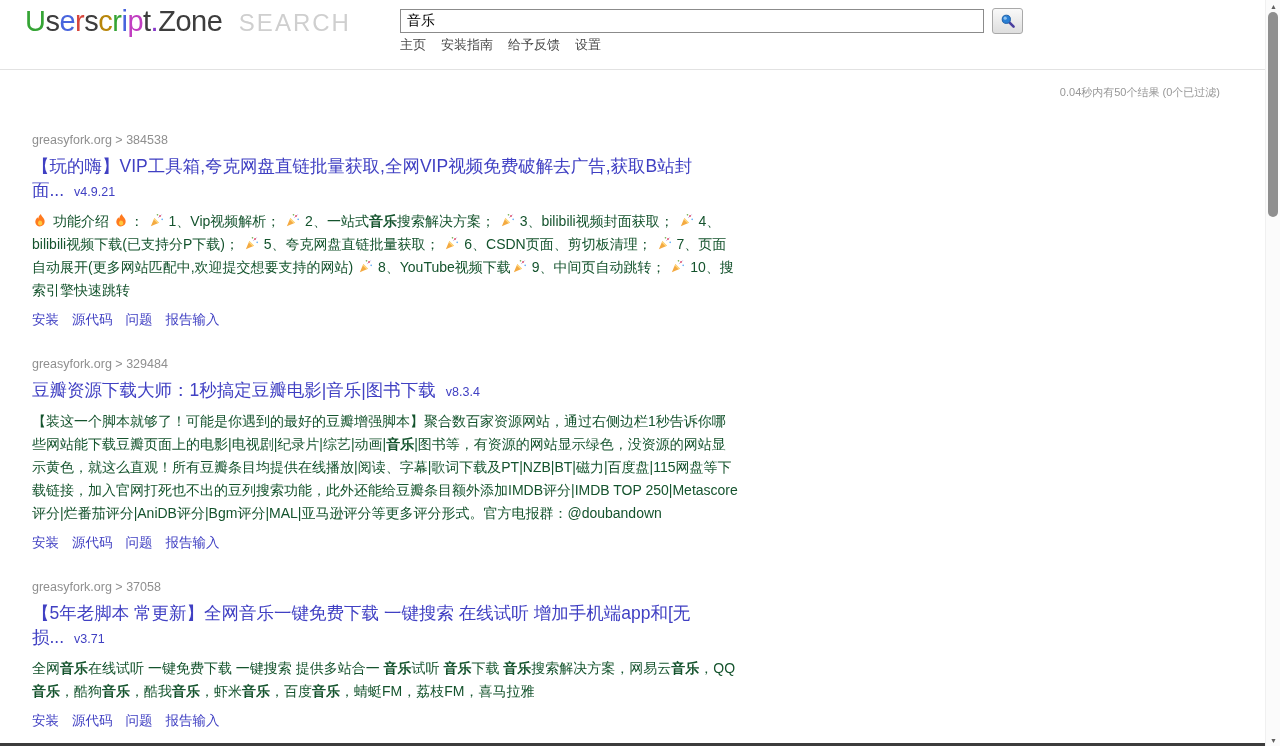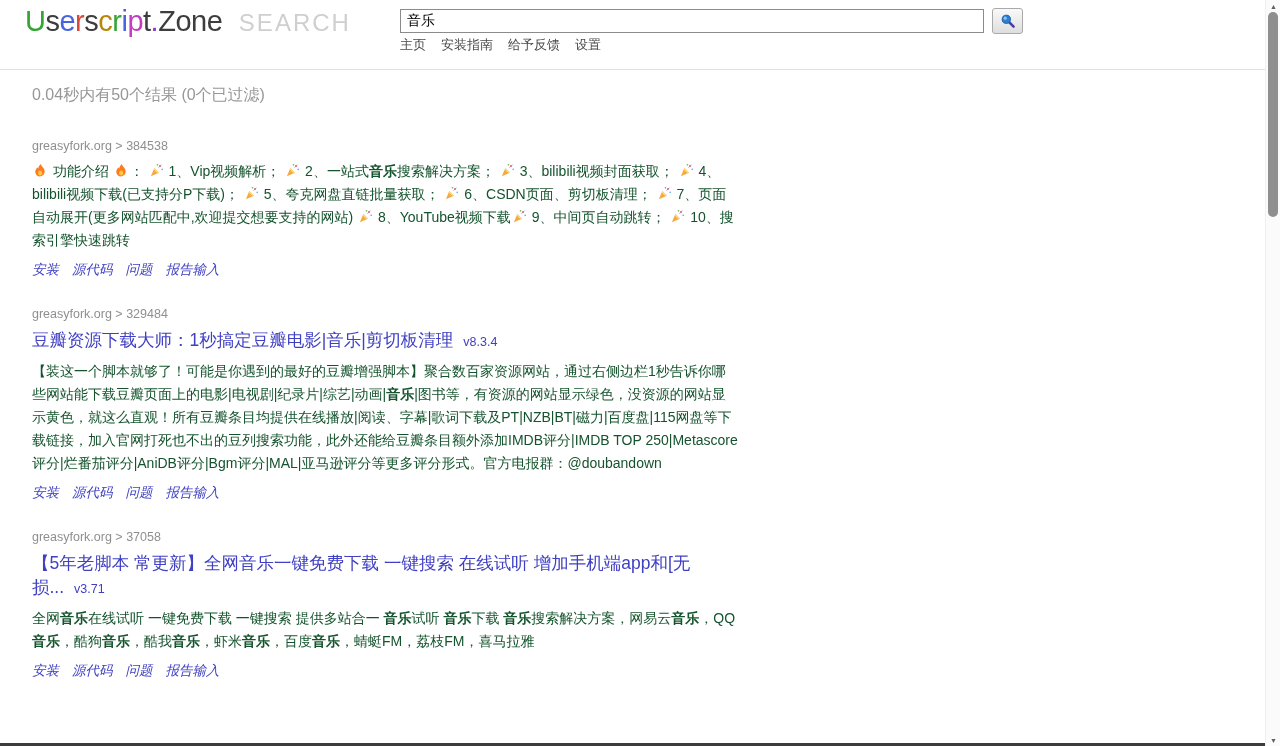--- a/index.html
+++ b/index.html
@@ -18,30 +18,30 @@
     font-family:"Liberation Sans","DejaVu Sans",sans-serif; }
   .search-btn { width:31px; height:26px; margin-left:8px; margin-top:-1px;
     border:1px solid #a9a9a9; border-radius:3px;
     background:linear-gradient(#f9f9f9,#dedede); display:flex; align-items:center;
     justify-content:center; cursor:pointer; }
   .nav { margin-top:2px; display:flex; gap:15px; font-size:13px; }
   .nav a { color:#4a4a4a; text-decoration:none; cursor:pointer; }
 
   
   main { padding:15px 60px 0 32px; }
-  .summary { font-size:16px; color:#979797; margin-bottom:33px; }
+  .summary { font-size:11px; color:#979797; margin-bottom:33px;text-align:right; }
   .result { margin-bottom:28px; max-width:706px; }
   .crumb { font-size:12.5px; color:#8f8f8f; margin-bottom:7px; }
   .title { font-size:17.5px; font-weight:400; margin-bottom:8px; }
   .title a { color:#4040c3; text-decoration:none; cursor:pointer; }
   .ver { font-size:12.5px; color:#4040c3; margin-left:10px; }
   .desc { font-size:14px; line-height:23px; color:#14532d; margin-bottom:9px; }
   .desc .hl { font-weight:bold; }
   .actions { display:flex; gap:13px; font-size:13.5px; }
-  .actions a { color:#4040c3; text-decoration:none; cursor:pointer;font-style:italic; }
+  .actions a { color:#4040c3; text-decoration:none; cursor:pointer; }
   .emj { display:inline-block; vertical-align:-2px; margin:0 1px; }
 
   
   .scrollbar { position:fixed; right:0; top:0; width:15px; height:746px;
     background:#fbfbfb; border-left:1px solid #f0f0f0; z-index:10; }
   .sb-btn { position:absolute; left:0; width:15px; height:12px; display:flex;
     align-items:center; justify-content:center; color:#606060; font-size:7px;
     cursor:pointer; }
   .sb-up { top:0; } .sb-down { bottom:0; }
   .sb-thumb { position:absolute; left:2px; top:12px; width:10px; height:205px;
@@ -76,20 +76,21 @@
       <a>设置</a>
     </nav>
   </div>
 </header>
 
 <main>
   <p class="summary">0.04秒内有50个结果 (0个已过滤)</p>
 
   <section class="result">
     <div class="crumb">greasyfork.org &gt; 384538</div>
+    <h3 class="title"><a>【玩的嗨】VIP工具箱,夸克网盘直链批量获取,全网VIP视频免费破解去广告,获取B站封面...</a><span class="ver">v4.9.21</span></h3>
     <p class="desc"><svg class="emj" width="15" height="15" viewBox="0 0 18 18">
           <path fill="#ff7a1f" d="M9.5 1.2c.3 2.6 3 4.2 4 6.6 1 2.4.4 5.4-1.6 7-2 1.7-5.1 1.8-7.1.2-2-1.6-2.6-4.5-1.5-6.8.5-1.1 1.4-2 1.9-3.1.2.7.7 1.4 1.3 1.6-.3-2.1 1.4-4 3-5.5z"></path>
           <path fill="#ffc83d" d="M9.2 8.4c.7 1.3 2 2.2 2 3.8 0 1.5-1.1 2.7-2.6 2.7s-2.6-1.1-2.6-2.6c0-1.7 1-2.3 1.5-3.5.3.6.9 1 1.7.8z"></path>
         </svg><span> 功能介绍 </span><svg class="emj" width="15" height="15" viewBox="0 0 18 18">
           <path fill="#ff7a1f" d="M9.5 1.2c.3 2.6 3 4.2 4 6.6 1 2.4.4 5.4-1.6 7-2 1.7-5.1 1.8-7.1.2-2-1.6-2.6-4.5-1.5-6.8.5-1.1 1.4-2 1.9-3.1.2.7.7 1.4 1.3 1.6-.3-2.1 1.4-4 3-5.5z"></path>
           <path fill="#ffc83d" d="M9.2 8.4c.7 1.3 2 2.2 2 3.8 0 1.5-1.1 2.7-2.6 2.7s-2.6-1.1-2.6-2.6c0-1.7 1-2.3 1.5-3.5.3.6.9 1 1.7.8z"></path>
         </svg><span>： </span><svg class="emj" width="15" height="15" viewBox="0 0 18 18">
           <path fill="#f4aa41" d="M2.2 15.8L6.4 5.9l5.7 5.7z"></path>
           <path fill="#ffd983" d="M6.4 5.9l5.7 5.7-1.9.7-4.5-4.5z"></path>
           <path d="M11.5 5.5L15 2" stroke="#aa8dd8" stroke-width="1.2" fill="none"></path>
@@ -163,21 +164,21 @@
     <div class="actions">
       <a>安装</a>
       <a>源代码</a>
       <a>问题</a>
       <a>报告输入</a>
     </div>
   </section>
 
   <section class="result">
     <div class="crumb">greasyfork.org &gt; 329484</div>
-    <h3 class="title"><a>豆瓣资源下载大师：1秒搞定豆瓣电影|音乐|剪切板清理</a><span class="ver">v8.3.4</span></h3>
+    <h3 class="title"><a>豆瓣资源下载大师：1秒搞定豆瓣电影|音乐|图书下载</a><span class="ver">v8.3.4</span></h3>
     <p class="desc"><span>【装这一个脚本就够了！可能是你遇到的最好的豆瓣增强脚本】聚合数百家资源网站，通过右侧边栏1秒告诉你哪些网站能下载豆瓣页面上的电影|电视剧|纪录片|综艺|动画|</span><span class="hl">音乐</span><span>|图书等，有资源的网站显示绿色，没资源的网站显示黄色，就这么直观！所有豆瓣条目均提供在线播放|阅读、字幕|歌词下载及PT|NZB|BT|磁力|百度盘|115网盘等下载链接，加入官网打死也不出的豆列搜索功能，此外还能给豆瓣条目额外添加IMDB评分|IMDB TOP 250|Metascore评分|烂番茄评分|AniDB评分|Bgm评分|MAL|亚马逊评分等更多评分形式。官方电报群：@doubandown</span></p>
     <div class="actions">
       <a>安装</a>
       <a>源代码</a>
       <a>问题</a>
       <a>报告输入</a>
     </div>
   </section>
 
   <section class="result">

